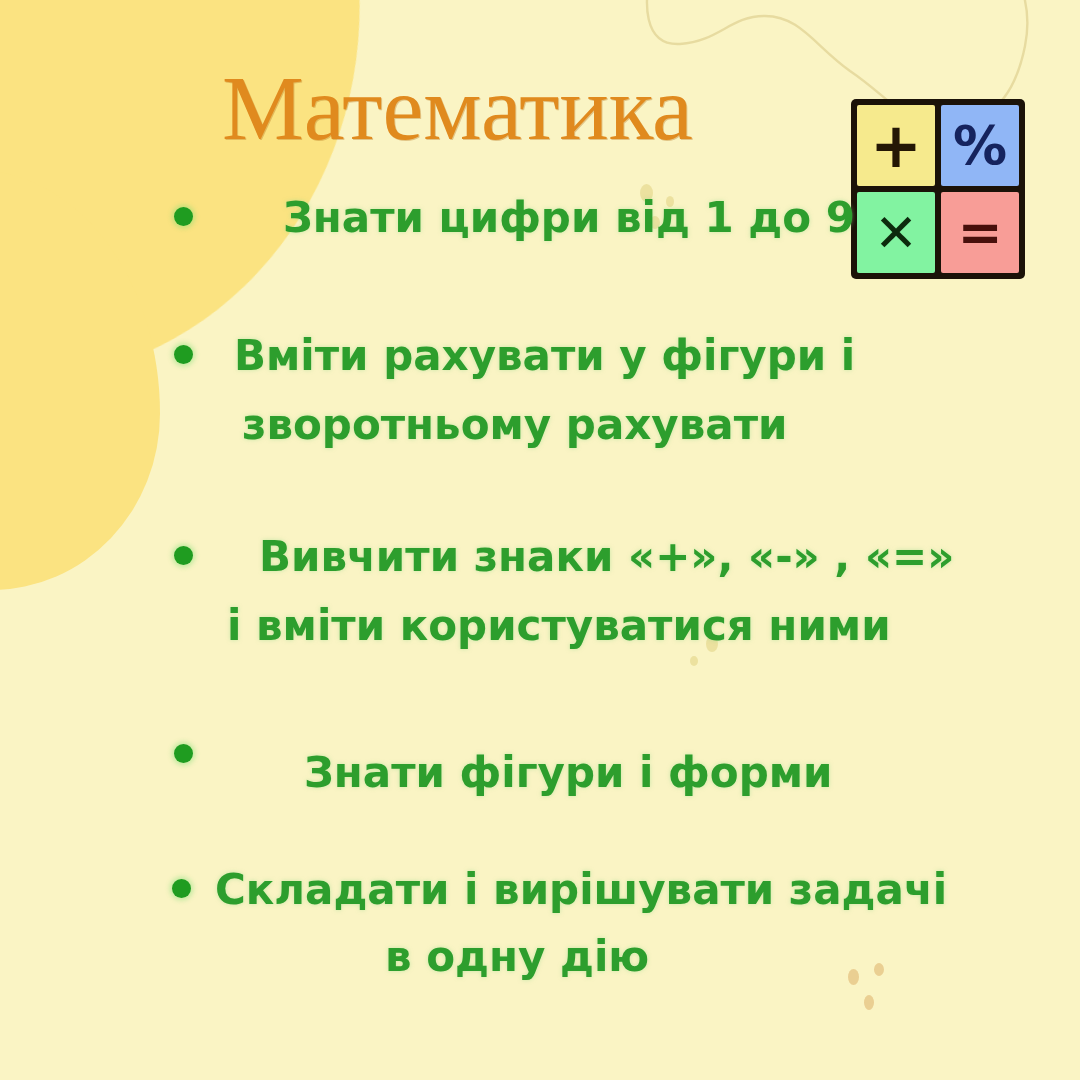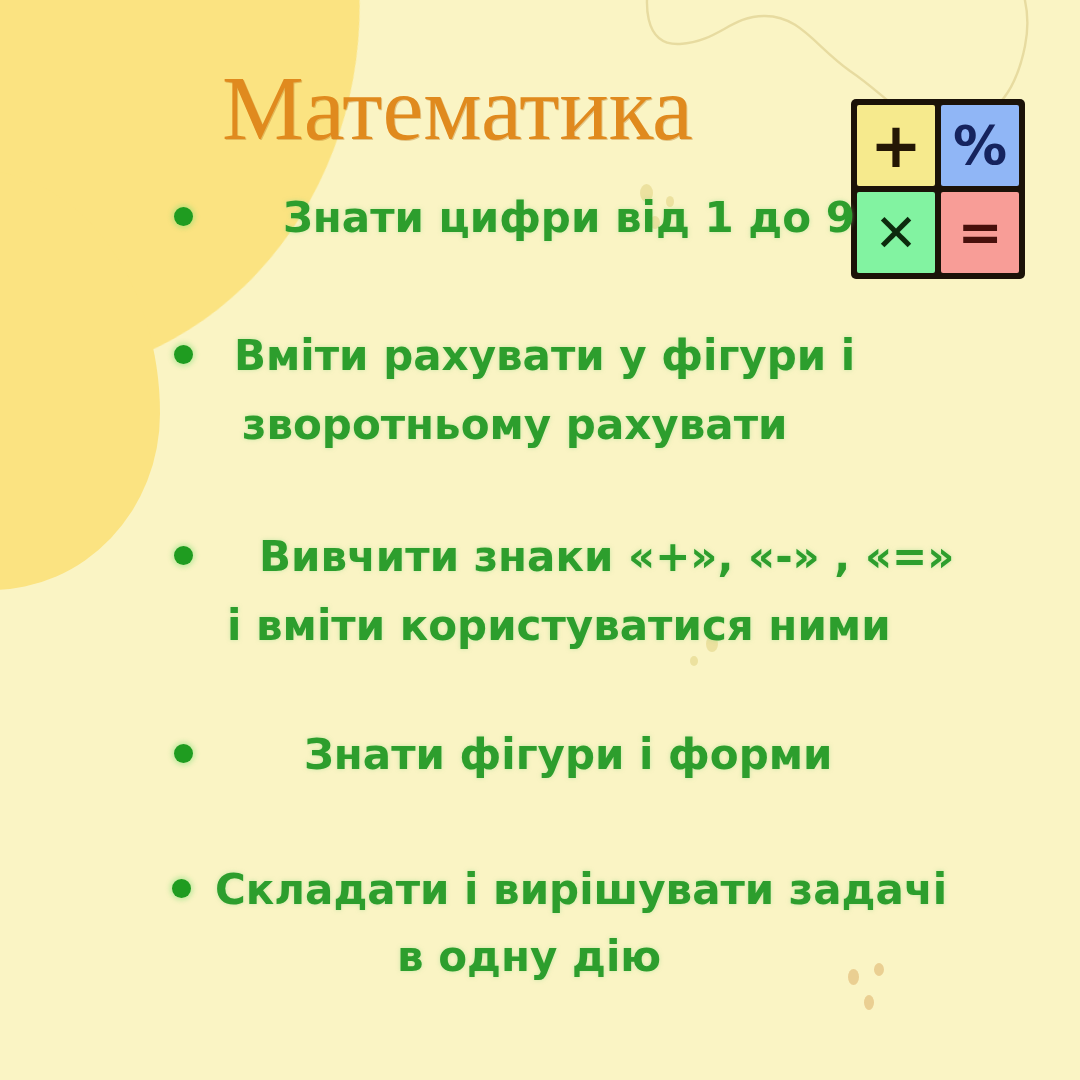--- a/index.html
+++ b/index.html
@@ -179,25 +179,25 @@
 
   .b2 .bullet-dot { left: 174px; top: 345px; }
   .b2 .bullet-text.l1 { left: 234px; top: 323px; }
   .b2 .bullet-text.l2 { left: 242px; top: 392px; }
 
   .b3 .bullet-dot { left: 174px; top: 546px; }
   .b3 .bullet-text.l1 { left: 259px; top: 524px; }
   .b3 .bullet-text.l2 { left: 187px; top: 593px; margin-left: 40px; }
 
   .b4 .bullet-dot { left: 174px; top: 744px; }
-  .b4 .bullet-text { left: 304px; top: 722px; }
+  .b4 .bullet-text { left: 304px; top: 740px; }
 
   .b5 .bullet-dot { left: 172px; top: 879px; }
   .b5 .bullet-text.l1 { left: 215px; top: 857px; }
-  .b5 .bullet-text.l2 { left: 385px; top: 924px; margin-left: 12px; }
+  .b5 .bullet-text.l2 { left: 385px; top: 924px; }
 </style>
 </head>
 <body>
 
 <div id="poster">
 
   <div class="bg-layer">
     <div class="blob-top-left"></div>
     <div class="blob-top-left-2"></div>
 

